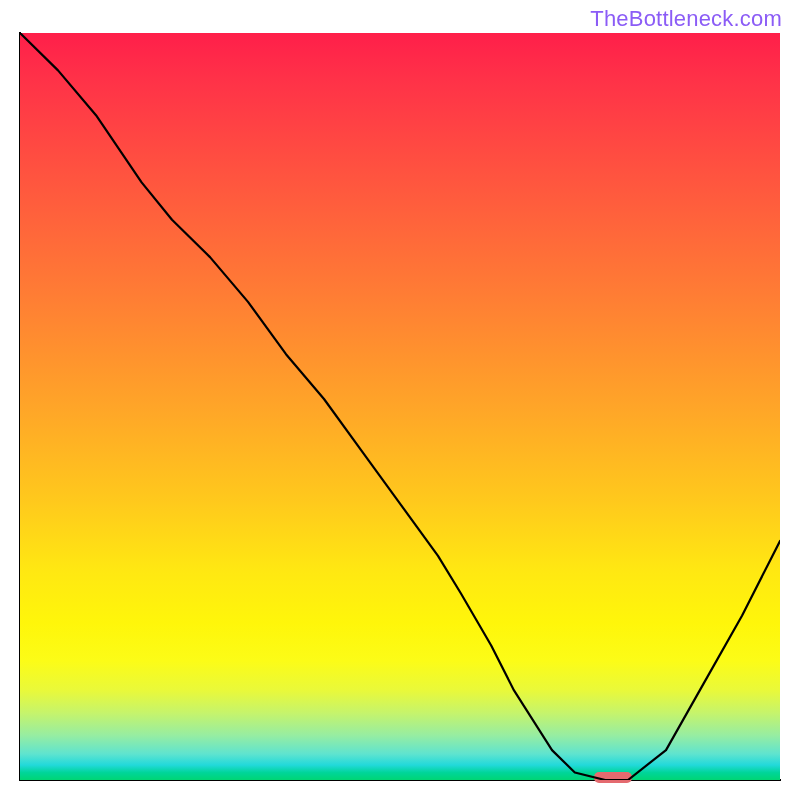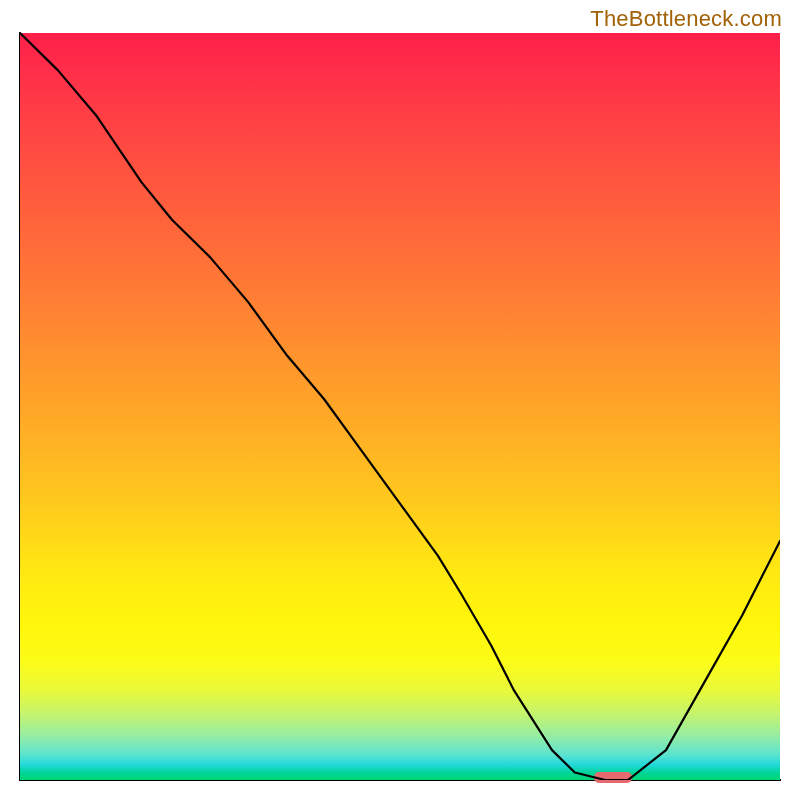--- a/index.html
+++ b/index.html
@@ -33,21 +33,21 @@
     height: 11px;
     background: #e46a6f;
     border-radius: 5px;
   }
   .watermark {
     position: absolute;
     top: 6px;
     right: 18px;
     font-family: Arial, Helvetica, sans-serif;
     font-size: 22px;
-    color: #a16207;
+    color: #8b5cf6;
     letter-spacing: 0.2px;
   }
   .axis {
     position: absolute;
     background: #000;
   }
   .axis.y { left: 19px; top: 32px; width: 2px; height: 749px; }
   .axis.x { left: 19px; bottom: 19px; width: 762px; height: 2px; }
 </style>
 </head>

